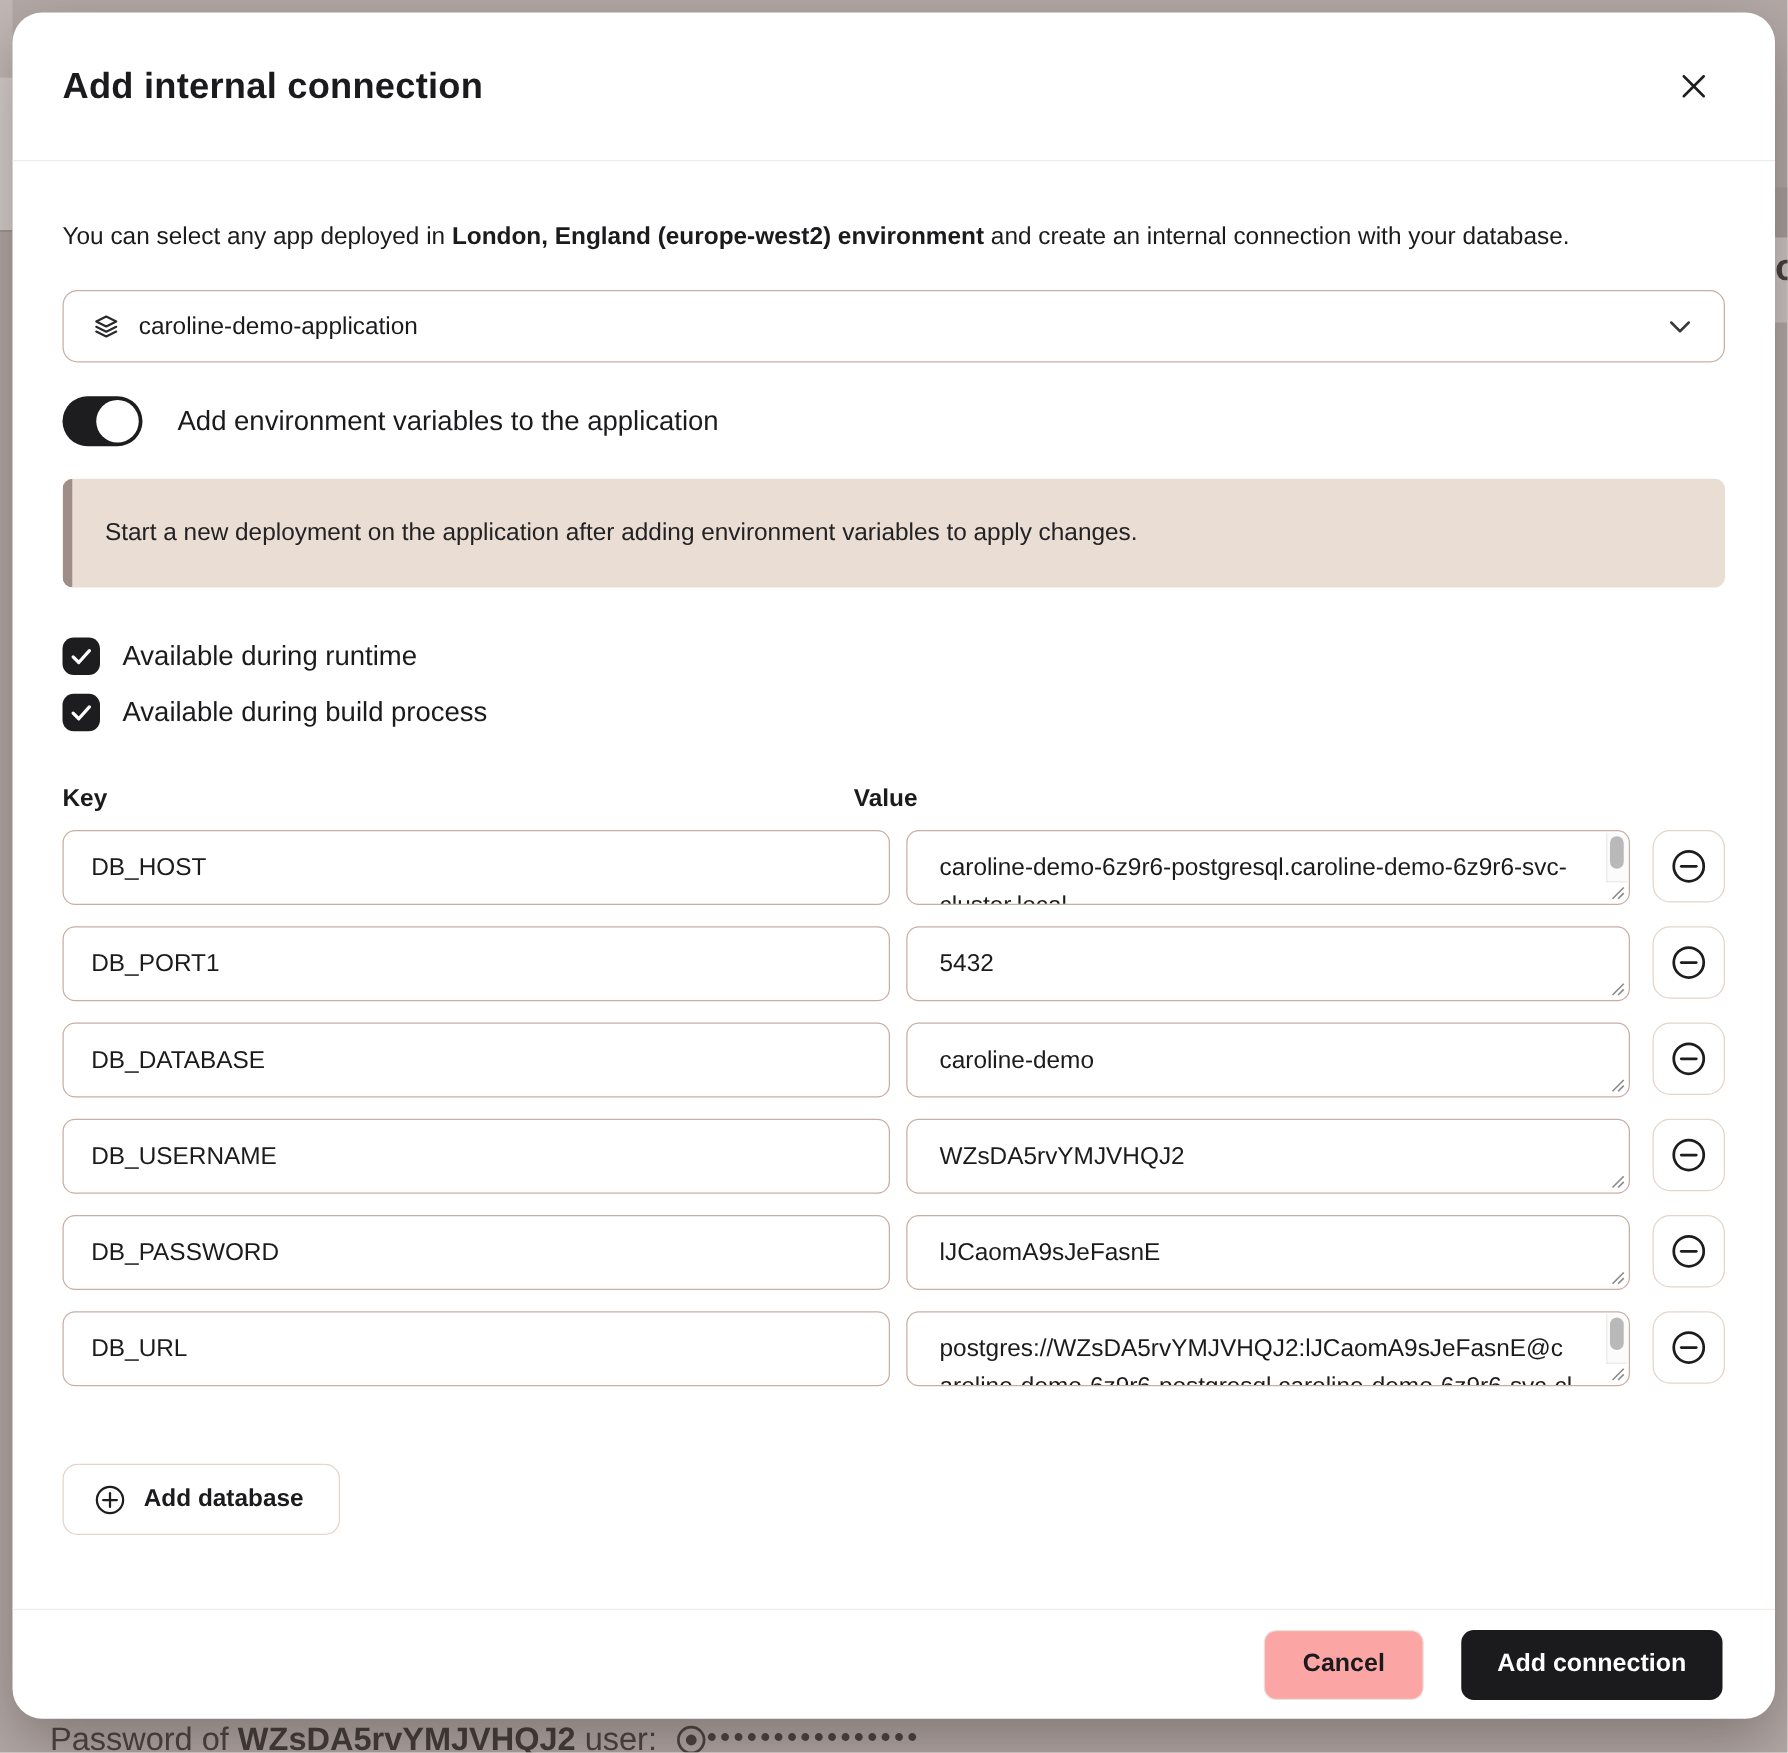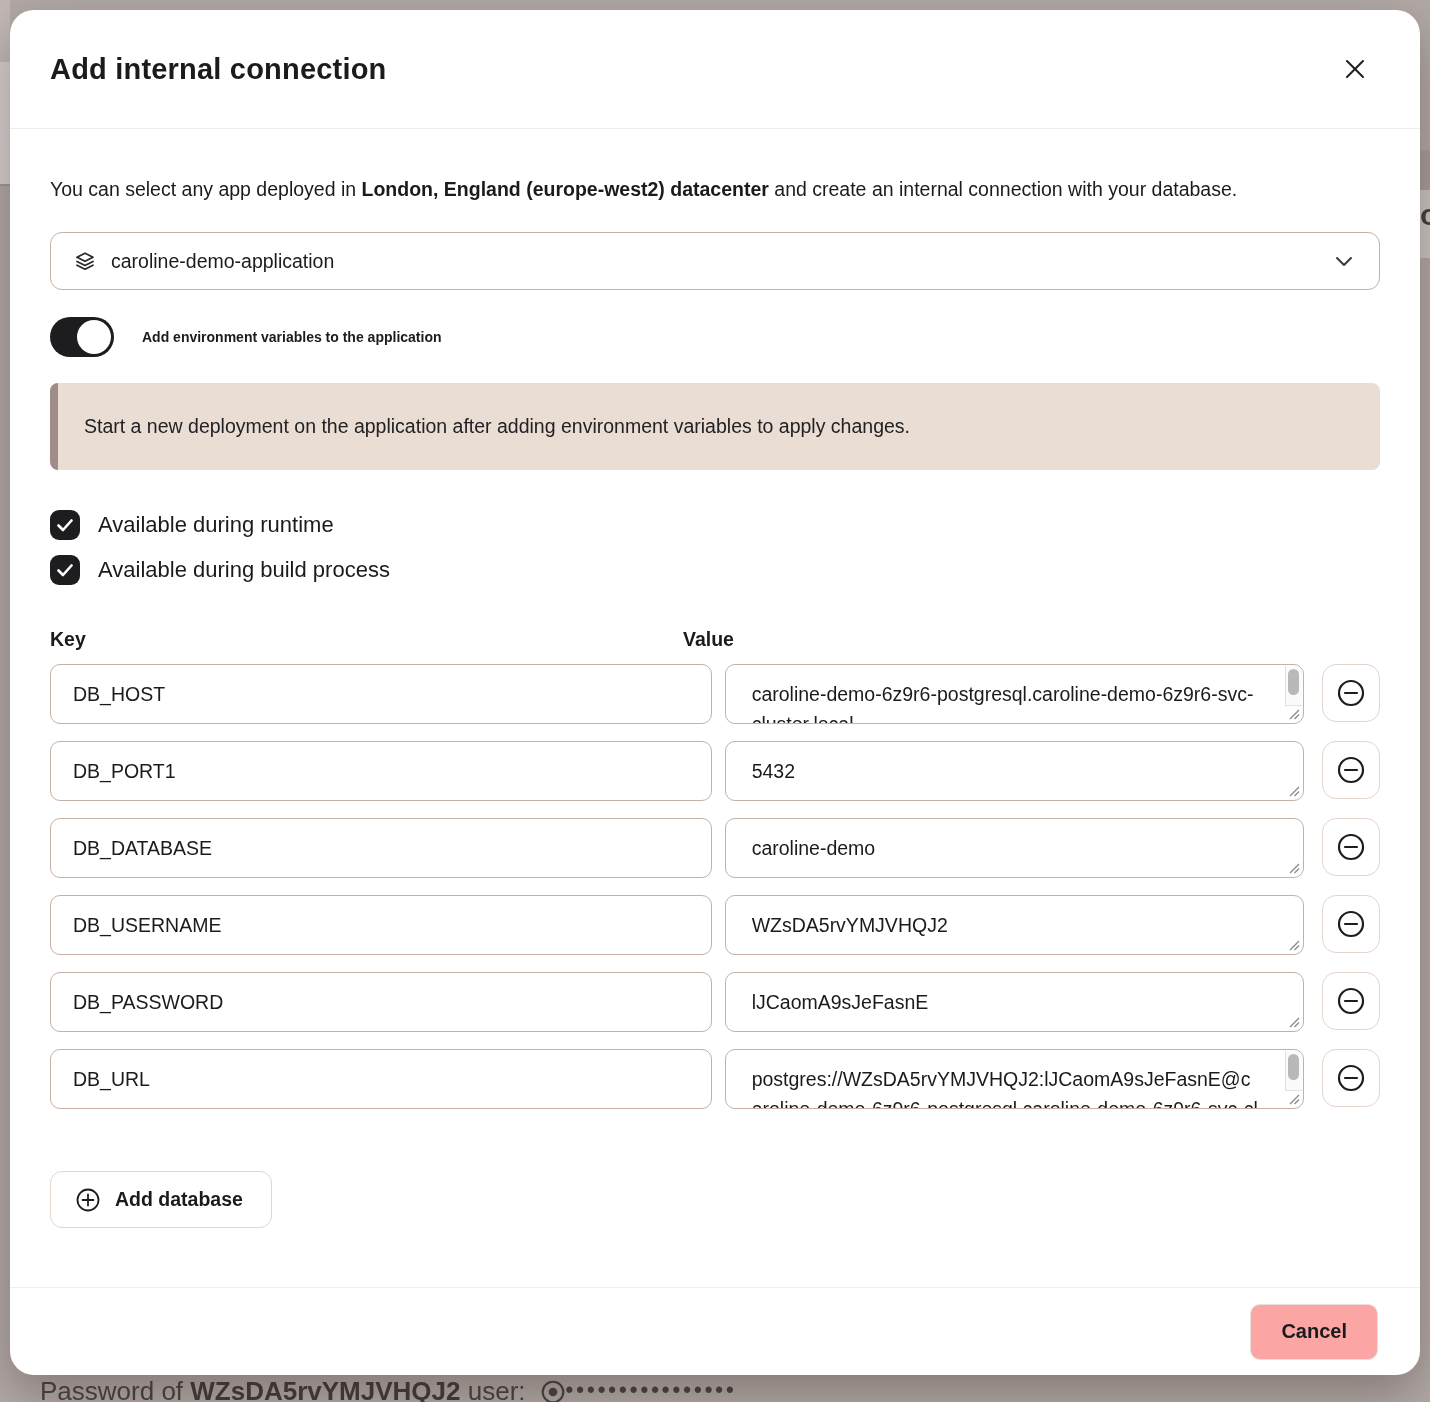--- a/index.html
+++ b/index.html
@@ -65,21 +65,21 @@
   
   .toggle-row { margin-top:27px; display:flex; align-items:center; }
   .toggle {
     width:64px; height:40px; border-radius:20px; background:#1d1d1f;
     border:none; position:relative; cursor:pointer; flex:0 0 auto;
   }
   .toggle .knob {
     position:absolute; top:3px; right:3px; width:34px; height:34px;
     border-radius:50%; background:#fff;
   }
-  .toggle-label { margin-left:28px; font-size:14px; font-weight:700; }
+  .toggle-label { margin-left:28px; font-size:22px; font-weight:400; }
 
   
   .notice {
     margin-top:26px; width:1330px; height:87px;
     background:#eaddd3; border-left:8px solid #a18d88; border-radius:8px;
     display:flex; align-items:center; padding-left:26px;
     font-size:19.5px; color:#222124;
   }
 
   
@@ -182,21 +182,21 @@
         <svg width="22" height="22" viewBox="0 0 22 22" stroke="#1d1d1f" stroke-width="2" stroke-linecap="round">
           <line x1="3" y1="3" x2="19" y2="19"></line>
             <line x1="19" y1="3" x2="3" y2="19"></line>
         </svg>
       </span>
     </button>
   </div>
 
   <div class="modal-body">
 
-    <p class="description"><span>You can select any app deployed in </span><b>London, England (europe-west2) datacenter</b><span> and create an internal connection with your database.</span></p>
+    <p class="description"><span>You can select any app deployed in </span><b>London, England (europe-west2) environment</b><span> and create an internal connection with your database.</span></p>
 
     <div class="app-select">
       <span class="icon">
         <svg width="24" height="24" viewBox="0 0 24 24" fill="none" stroke="#2a2a2c" stroke-width="1.7" stroke-linejoin="round" stroke-linecap="round">
           <path d="M4 8.2 L12 4.2 L20 8.2 L12 12.2 Z"></path>
           <path d="M4 12.4 L12 16.4 L20 12.4"></path>
           <path d="M4 16.2 L12 20.2 L20 16.2"></path>
         </svg>
       </span>
       <span class="sel-label">caroline-demo-application</span>
@@ -382,15 +382,16 @@
             <line x1="13" y1="7.5" x2="13" y2="18.5"></line>
           </svg>
       </span>
       <span>Add database</span>
     </button>
 
   </div>
 
   <div class="modal-footer">
     <button class="cancel-btn">Cancel</button>
+    <button class="submit-btn">Add connection</button>
   </div>
 
 </div>
 
 </body></html>

